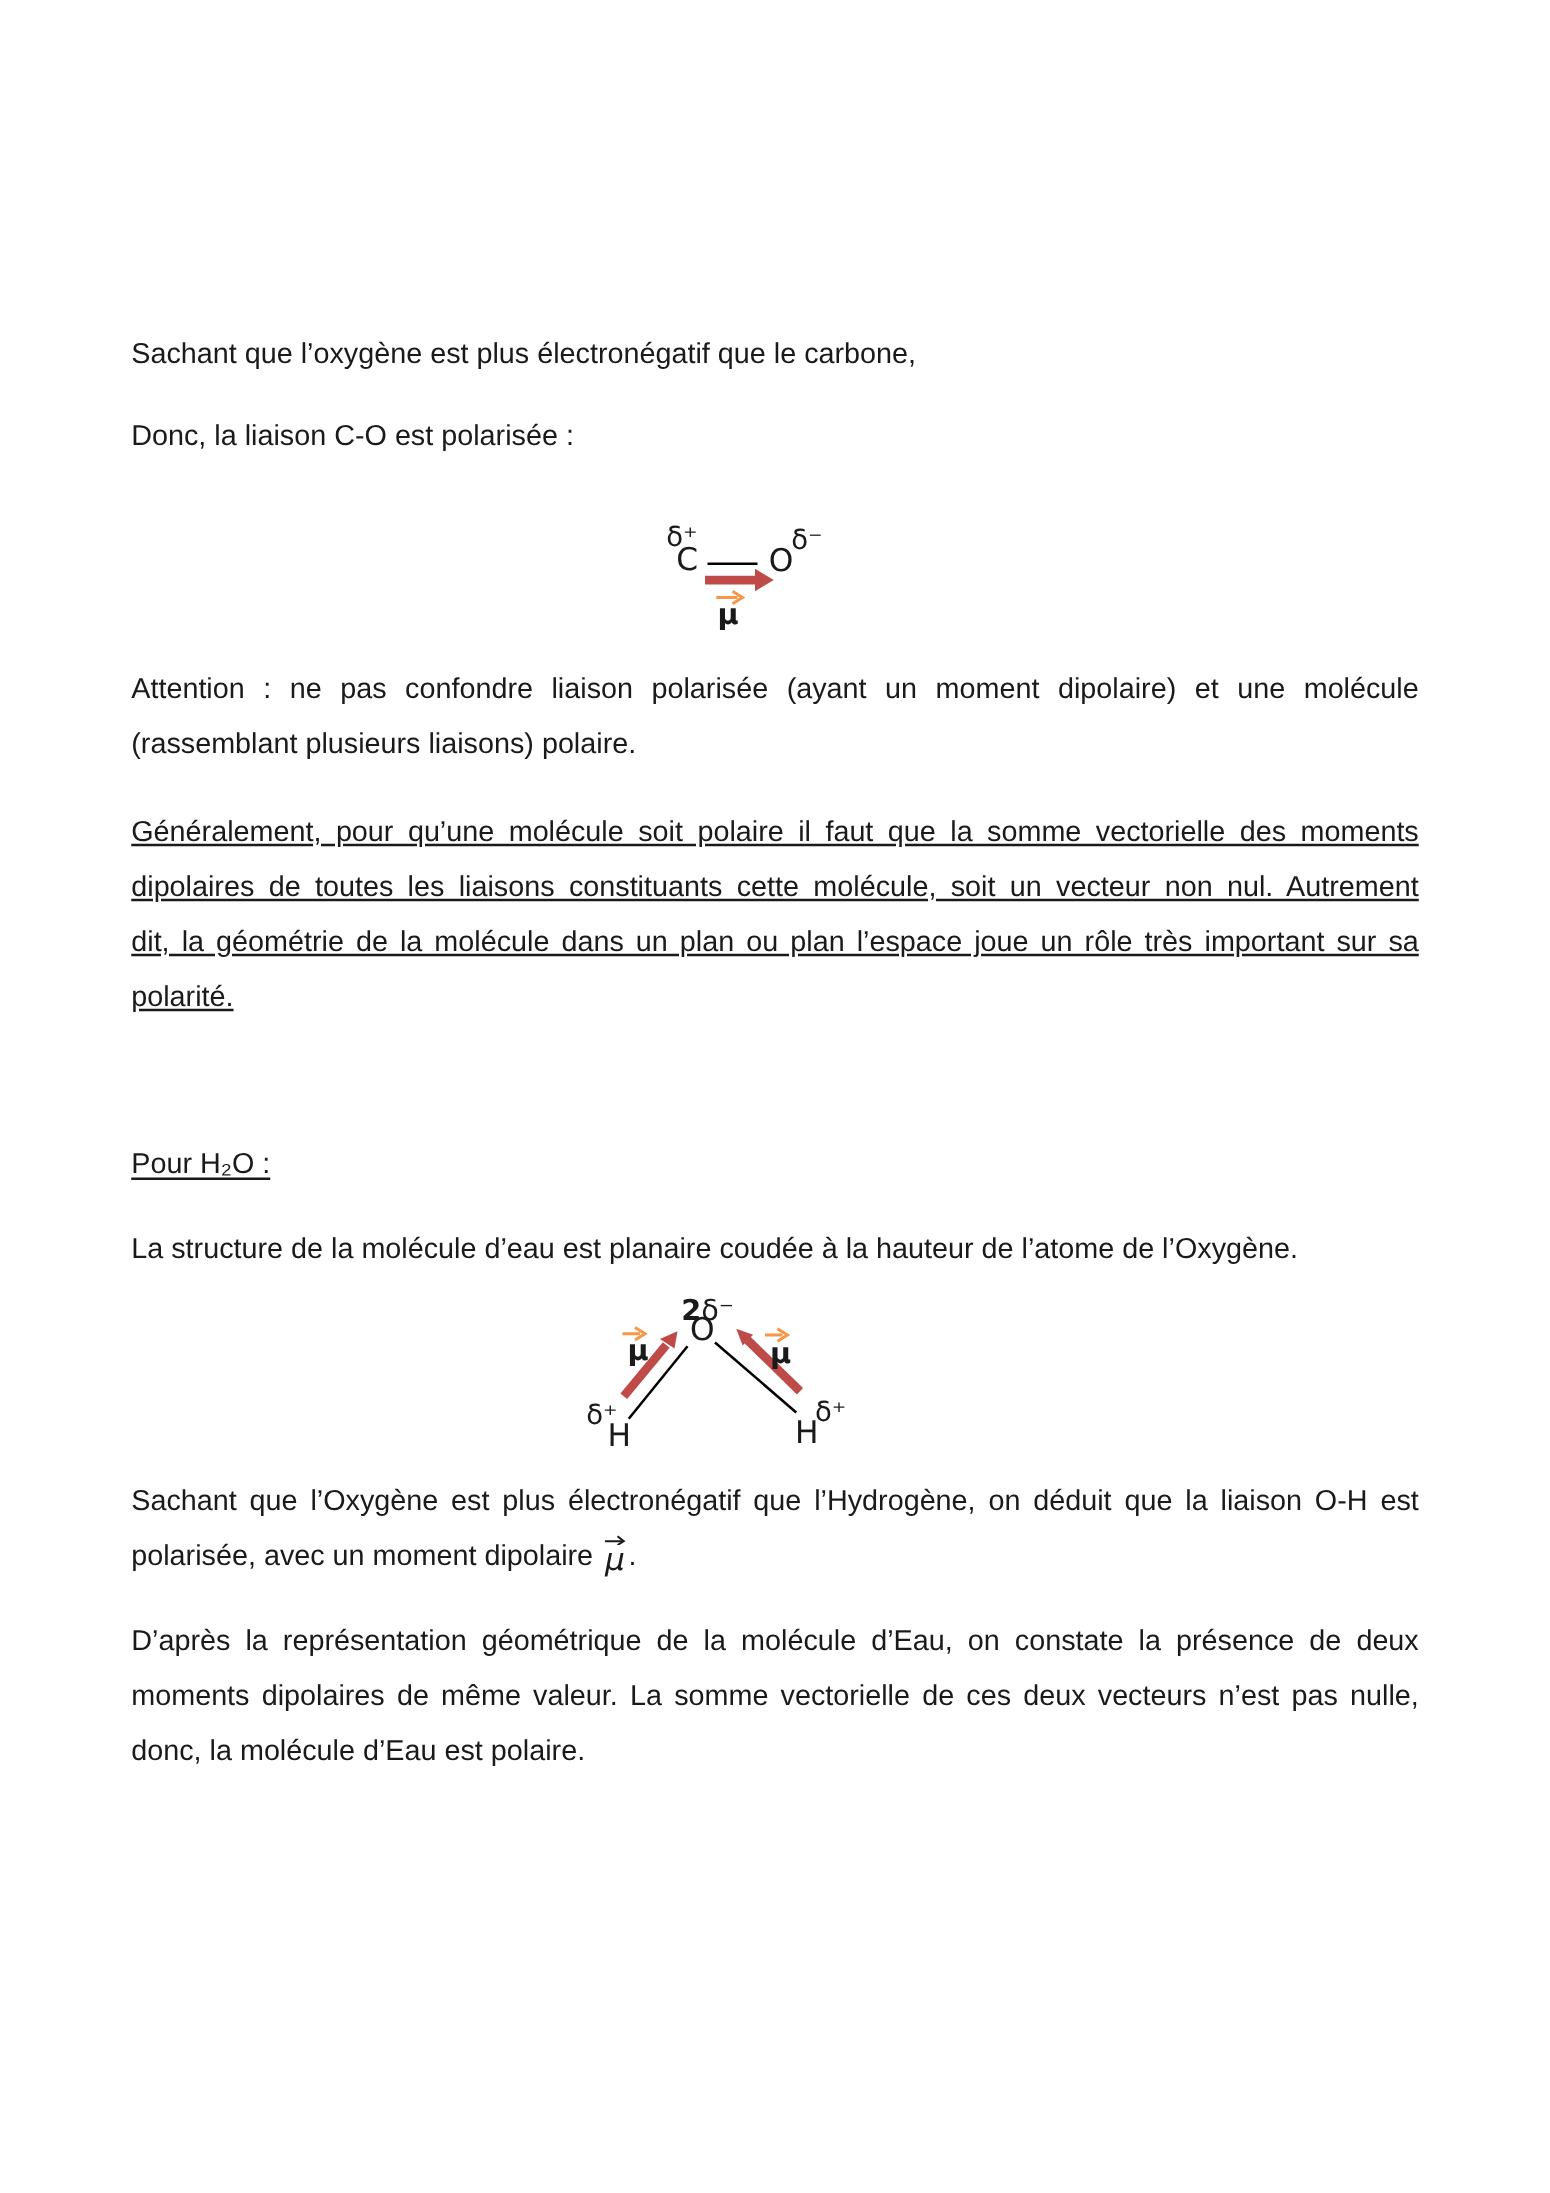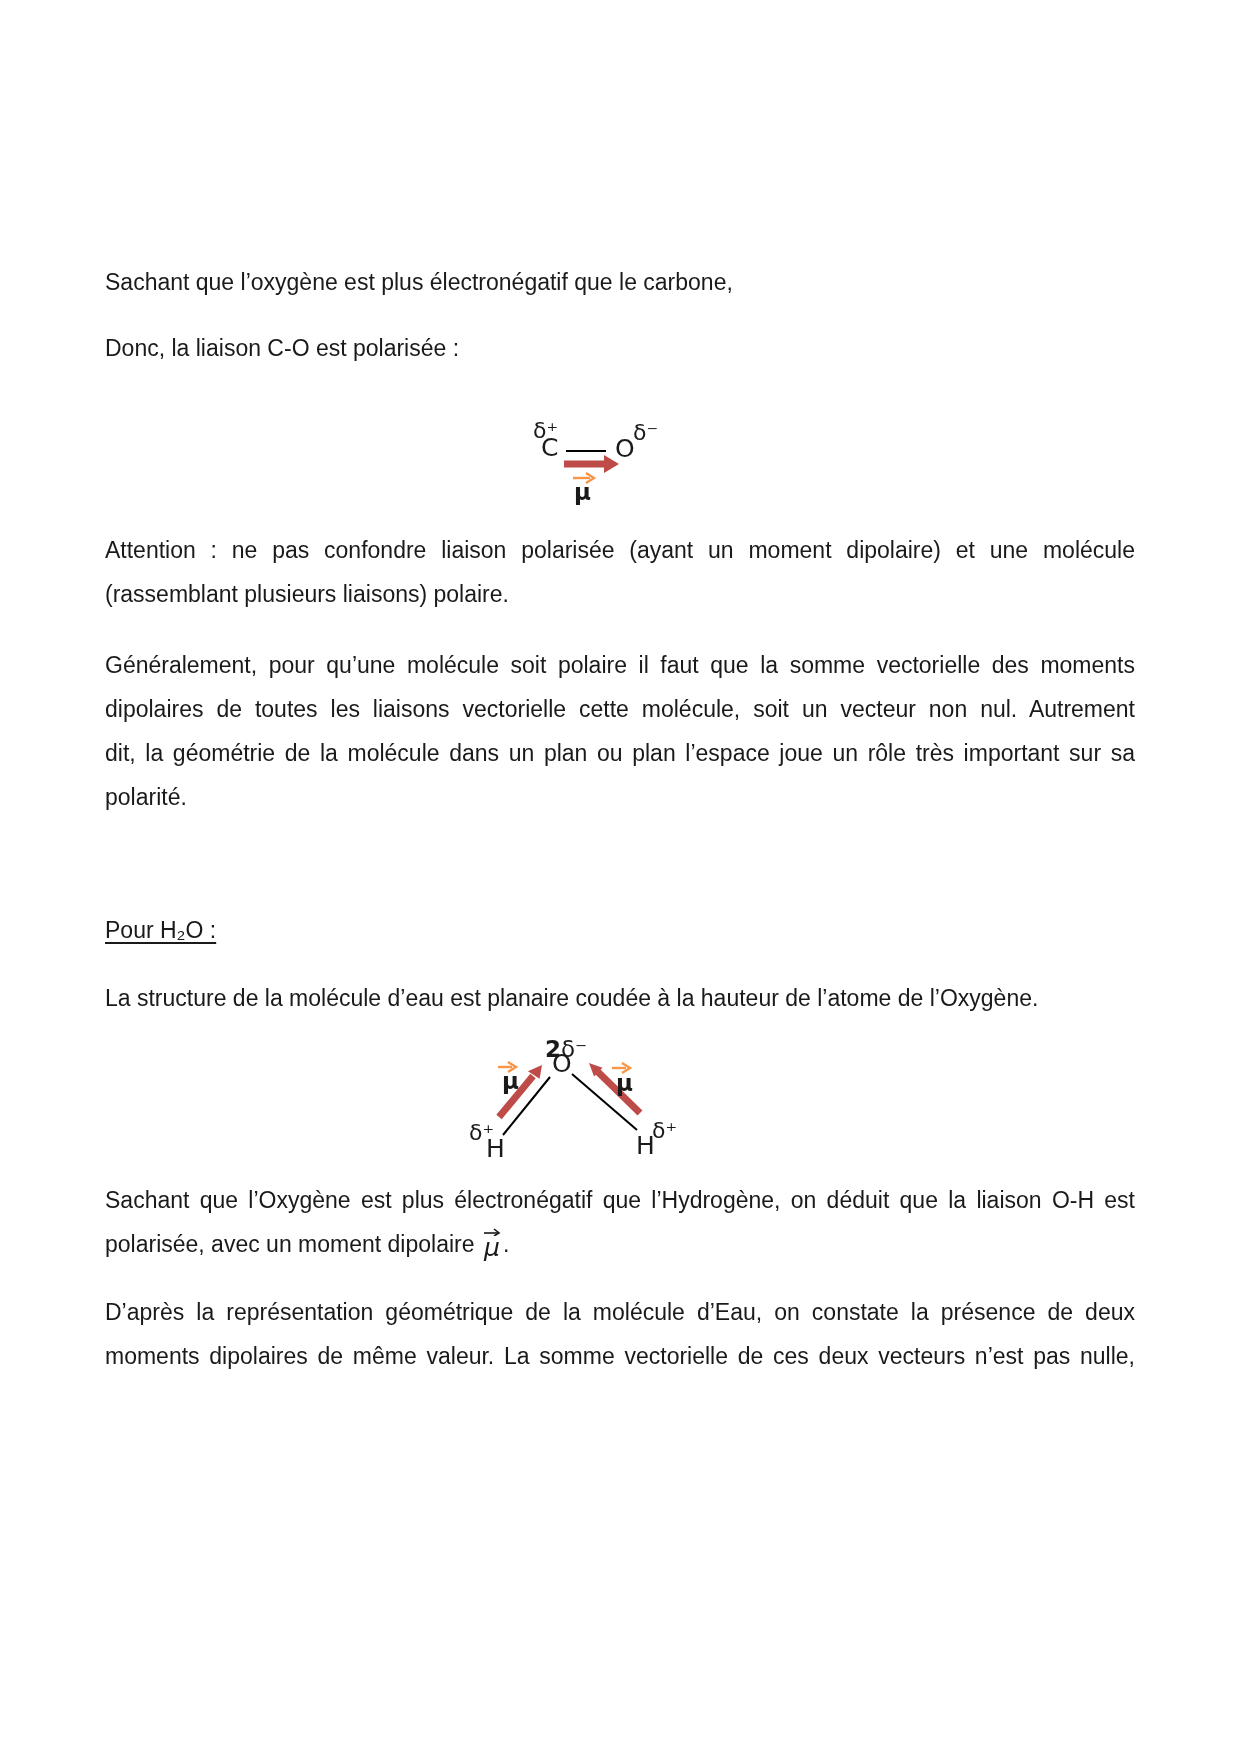--- a/index.html
+++ b/index.html
@@ -12,21 +12,21 @@
     overflow:hidden;
   }
   .content{position:absolute;left:105px;top:260px;width:1030px;}
   .para{margin:0;}
   .ln{line-height:44px;min-height:44px;}
   .j{text-align:justify;text-align-last:justify;}
   .heading .ln{text-decoration:underline;text-underline-offset:4px;text-decoration-thickness:2px;}
 
   .m-p2{margin-top:22px;}
   .m-p3{margin-top:23px;}
-  .m-p4{margin-top:27px;}
+  .m-p4{margin-top:27px;text-decoration:underline;}
   .m-p5{margin-top:93px;}
   .m-p6{margin-top:89px;}
   .m-p7{margin-top:24px;}
   .m-p8{margin-top:10px;}
   .m-p9{margin-top:24px;}
 
   
   .diagram{position:relative;font-family:"DejaVu Sans","Liberation Sans",sans-serif;}
   .diagram-co{width:140px;height:85px;margin:50px 0 0 425px;}
   .diagram-h2o{width:235px;height:150px;margin:-2px 0 0 345px;}
@@ -76,21 +76,21 @@
       <span class="dlbl mu" style="left:44px;top:61px">μ</span>
     </div>
 
     <p class="para m-p3">
       <span class="ln j" style="display:block">Attention : ne pas confondre liaison polarisée (ayant un moment dipolaire) et une molécule</span>
       <span class="ln" style="display:block">(rassemblant plusieurs liaisons) polaire.</span>
     </p>
 
     <p class="para m-p4">
       <span class="ln j" style="display:block">Généralement, pour qu’une molécule soit polaire il faut que la somme vectorielle des moments</span>
-      <span class="ln j" style="display:block">dipolaires de toutes les liaisons vectorielle cette molécule, soit un vecteur non nul. Autrement</span>
+      <span class="ln j" style="display:block">dipolaires de toutes les liaisons constituants cette molécule, soit un vecteur non nul. Autrement</span>
       <span class="ln j" style="display:block">dit, la géométrie de la molécule dans un plan ou plan l’espace joue un rôle très important sur sa</span>
       <span class="ln" style="display:block">polarité.</span>
     </p>
 
 
     <p class="para heading m-p6">
       <span class="ln" style="display:inline-block">Pour H₂O :</span>
     </p>
 
     <p class="para m-p7">
@@ -132,16 +132,17 @@
       <span class="ln j" style="display:block">Sachant que l’Oxygène est plus électronégatif que l’Hydrogène, on déduit que la liaison O-H est</span>
       <span class="ln" style="display:block"><span>polarisée, avec un moment dipolaire</span><span> </span><span class="muvec"><svg width="20" height="9" viewBox="0 0 20 9">
               <line x1="2" y1="6" x2="16" y2="6" stroke="#1a1a1a" stroke-width="1.6"></line>
               <polyline points="12,2 17,6 12,9" fill="none" stroke="#1a1a1a" stroke-width="1.6"></polyline>
             </svg><span class="mu-char">μ</span></span><span>.</span></span>
     </p>
 
     <p class="para m-p9">
       <span class="ln j" style="display:block">D’après la représentation géométrique de la molécule d’Eau, on constate la présence de deux</span>
       <span class="ln j" style="display:block">moments dipolaires de même valeur. La somme vectorielle de ces deux vecteurs n’est pas nulle,</span>
+      <span class="ln" style="display:block">donc, la molécule d’Eau est polaire.</span>
     </p>
 
   </div>
 </div>
 
 </body></html>

